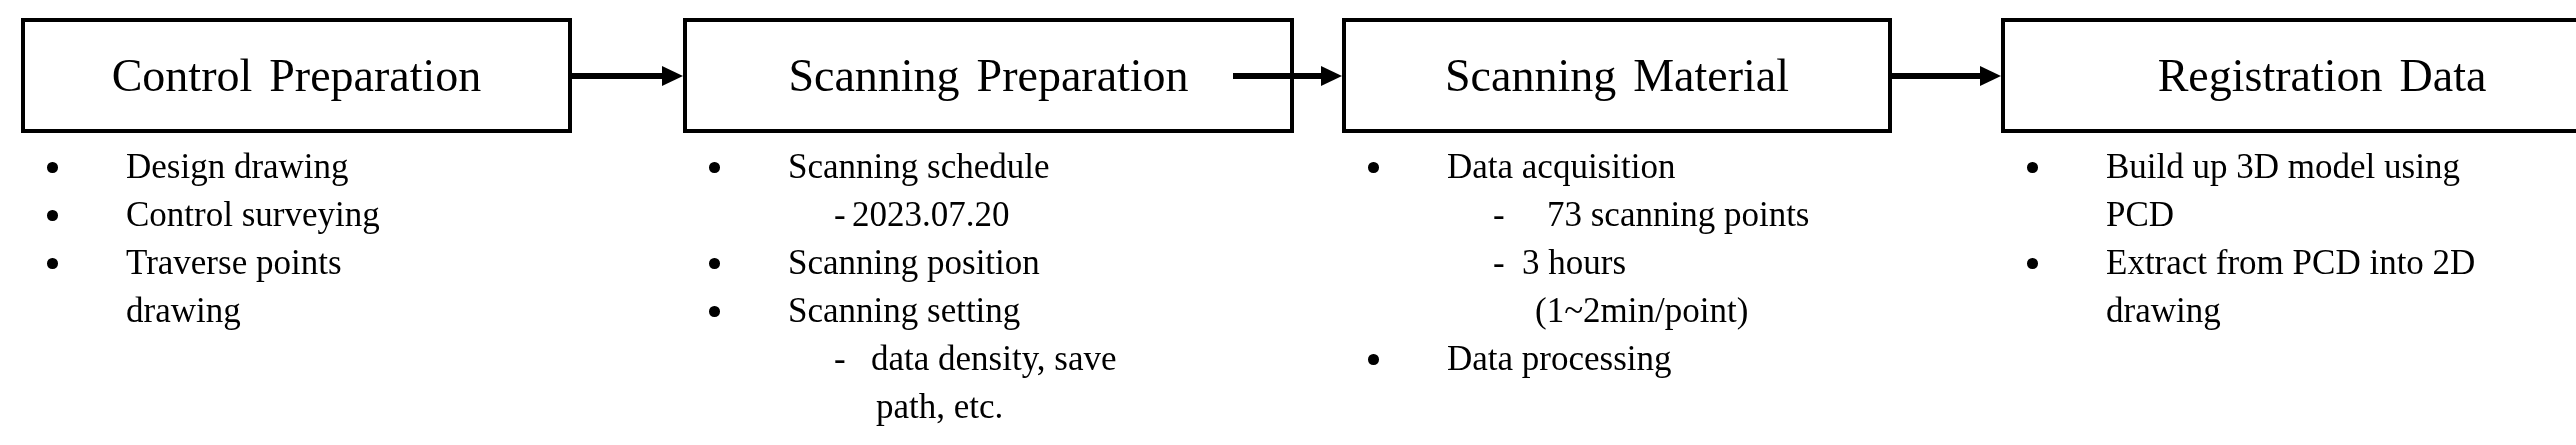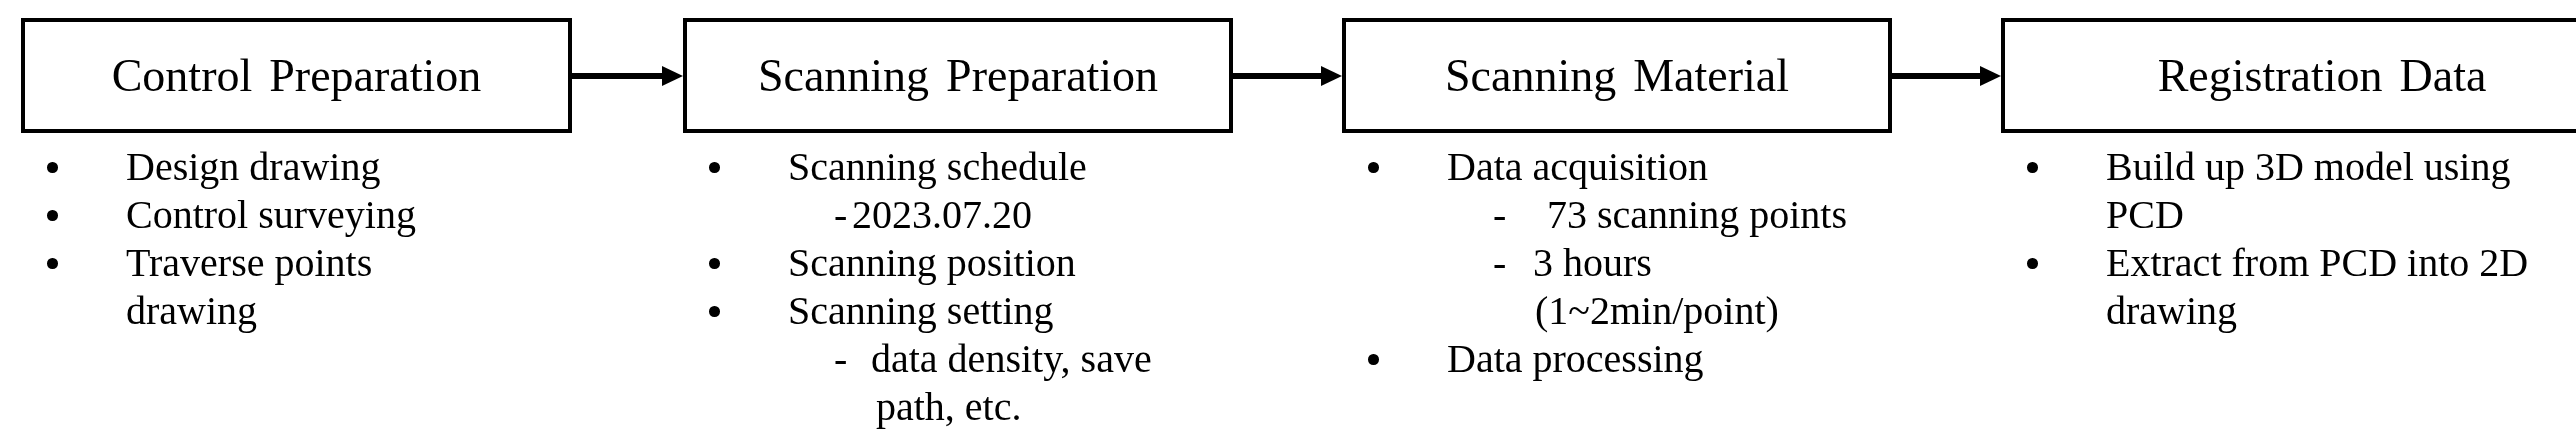--- a/index.html
+++ b/index.html
@@ -35,21 +35,21 @@
   }
   .stage-list {
     position: absolute;
     top: 143px;
     width: 659px;
     height: 298px;
   }
   .li {
     position: relative;
     height: 48px;
-    font-size: 40px;
+    font-size: 35px;
     line-height: 48px;
     white-space: nowrap;
   }
   .li .txt {
     position: absolute;
     top: 0;
   }
   .li .dash {
     position: absolute;
     top: 0;
@@ -101,21 +101,21 @@
         <span class="txt" style="left: 105px;">Control surveying</span>
       </div>
       <div class="li">
         <span class="dot" style="left: 26px;"></span>
         <span class="txt" style="left: 105px;">Traverse points</span>
       </div>
       <div class="li">
         <span class="txt" style="left: 105px;">drawing</span>
       </div>
     </div>
-    <div class="stage-box" style="left: 683px; width: 550px;">
+    <div class="stage-box" style="left: 683px; width: 611px;">
       <span class="stage-title">Scanning Preparation</span>
     </div>
     <div class="stage-list" style="left: 683px;">
       <div class="li">
         <span class="dot" style="left: 26px;"></span>
         <span class="txt" style="left: 105px;">Scanning schedule</span>
       </div>
       <div class="li">
         <span class="dash" style="left: 151px;">-</span>
         <span class="txt" style="left: 169px;">2023.07.20</span>
@@ -143,21 +143,21 @@
       <div class="li">
         <span class="dot" style="left: 26px;"></span>
         <span class="txt" style="left: 105px;">Data acquisition</span>
       </div>
       <div class="li">
         <span class="dash" style="left: 151px;">-</span>
         <span class="txt" style="left: 205px;">73 scanning points</span>
       </div>
       <div class="li">
         <span class="dash" style="left: 151px;">-</span>
-        <span class="txt" style="left: 191px;">3 hours</span>
+        <span class="txt" style="left: 180px;">3 hours</span>
       </div>
       <div class="li">
         <span class="txt" style="left: 193px;">(1~2min/point)</span>
       </div>
       <div class="li">
         <span class="dot" style="left: 26px;"></span>
         <span class="txt" style="left: 105px;">Data processing</span>
       </div>
     </div>
     <div class="stage-box" style="left: 2001px; width: 642px;">

